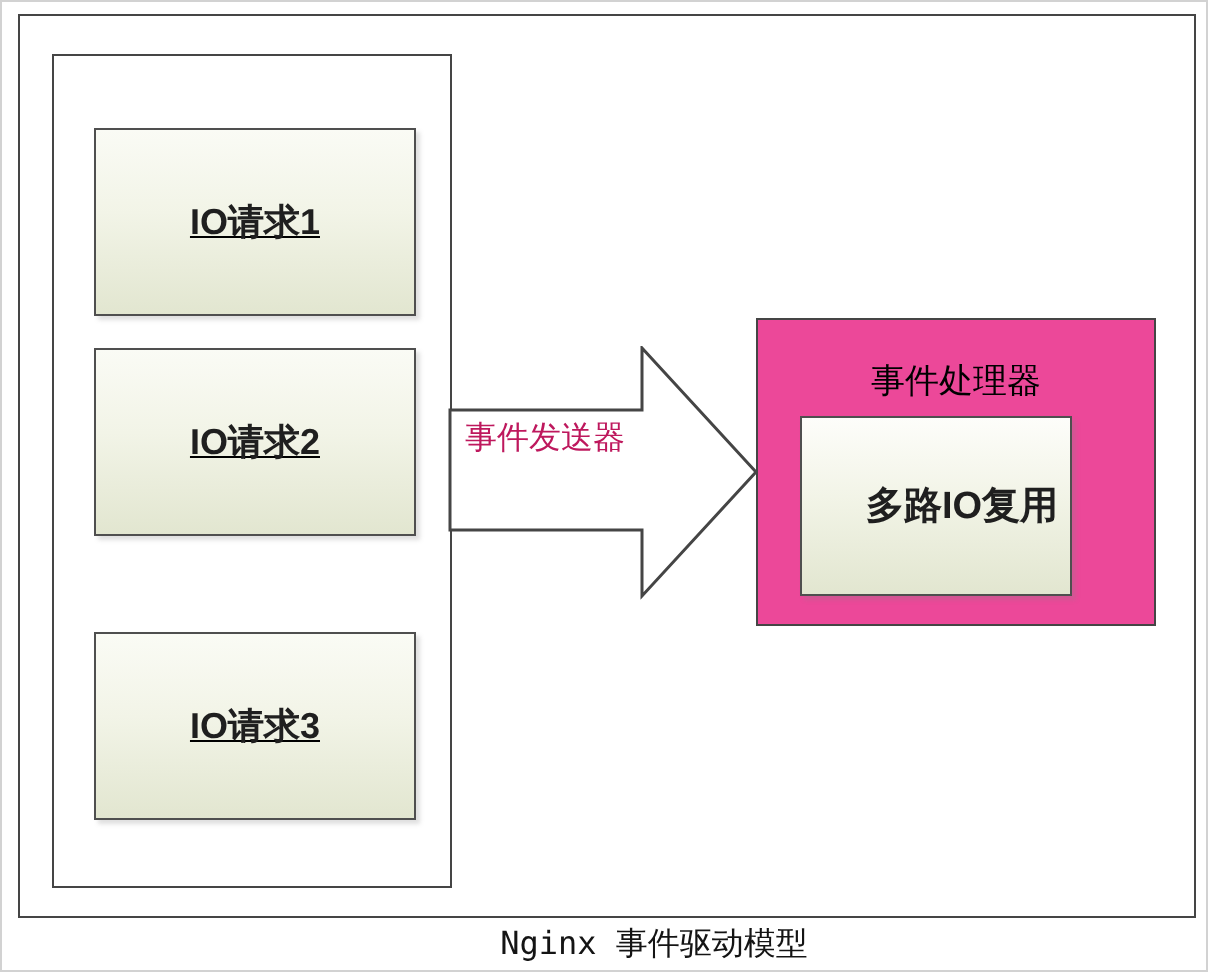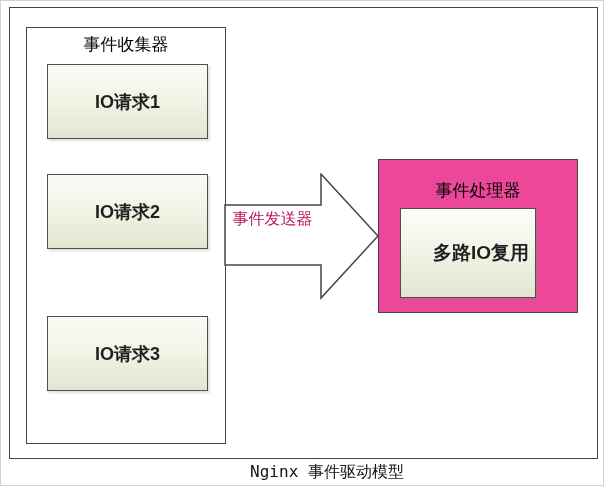--- a/index.html
+++ b/index.html
@@ -45,28 +45,29 @@
     color: #000000;
     white-space: nowrap;
   }
   .collector .container-title {
     margin-top: 6px;
   }
   .io-box {
     position: absolute;
     left: 20px;
     width: 161px;
-    height: 75px;
+    height: 94px;
     box-sizing: border-box;
     border: 1px solid #4f4f4f;
     background: linear-gradient(180deg, #fafbf5 0%, #f2f4e7 45%, #e2e6d0 100%);
     box-shadow: 2px 2px 2px rgba(130,130,130,0.25);
     display: flex;
     align-items: center;
     justify-content: center;
+    text-decoration: underline;
   }
   .io-box-1 { top: 36px; }
   .io-box-2 { top: 146px; }
   .io-box-3 { top: 288px; }
   .box-label {
     font-family: "Liberation Sans", "DejaVu Sans", sans-serif;
     font-weight: 700;
     font-size: 18px;
     color: #1f1f1f;
     white-space: nowrap;
@@ -135,21 +136,20 @@
   }
 </style>
 </head>
 <body>
 
 <div class="canvas">
 
   <div class="outer-frame"></div>
 
   <div class="collector">
-    <div class="container-title">事件收集器</div>
 
     <div class="io-box io-box-1">
       <span class="box-label">IO请求1</span>
     </div>
 
     <div class="io-box io-box-2">
       <span class="box-label">IO请求2</span>
     </div>
 
     <div class="io-box io-box-3">

